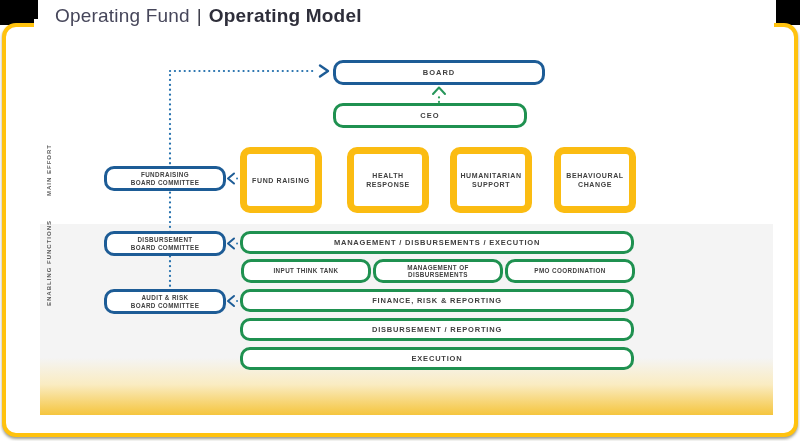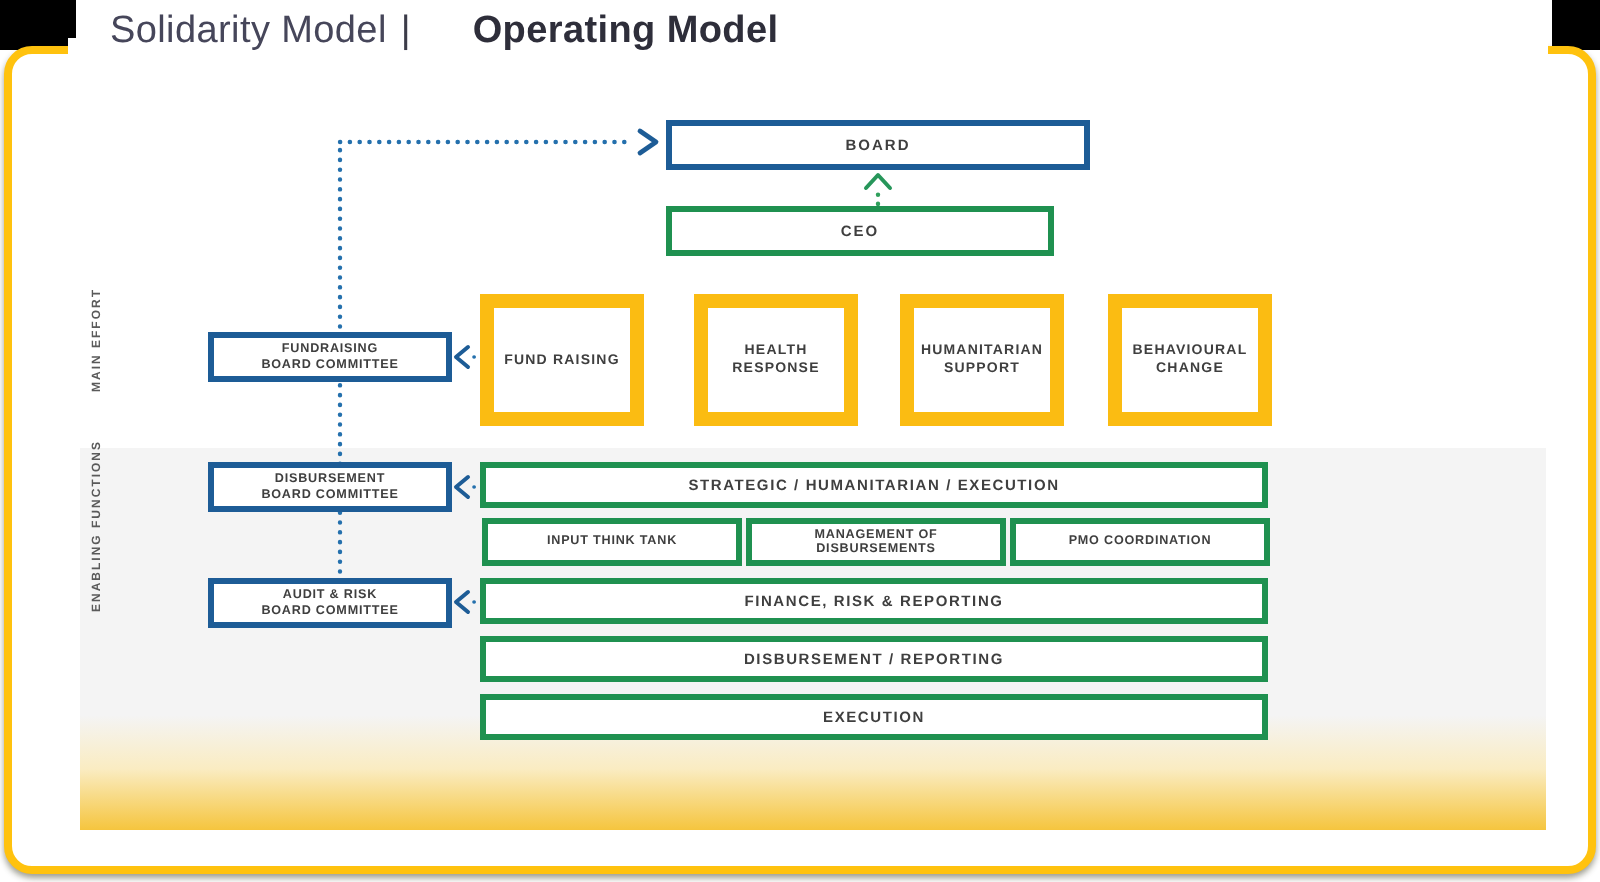--- a/index.html
+++ b/index.html
@@ -13,32 +13,32 @@
     position:absolute;left:2px;top:23px;width:796px;height:414px;
     box-sizing:border-box;border:4px solid #FFC20E;border-radius:14px;
     background:#ffffff;z-index:1;
     box-shadow:0 2px 3px rgba(40,40,10,.45);
   }
   .title-cover{position:absolute;left:34px;top:19px;width:740px;height:13px;background:#fff;z-index:3;}
   .title-bar{position:absolute;left:55px;top:2px;height:28px;z-index:4;
     font-size:19px;line-height:28px;color:#46465a;white-space:nowrap;}
   .title-bar .t-name{font-weight:500;letter-spacing:.2px;}
   .title-bar .t-sep{margin:0 7px;font-weight:400;color:#3c3c49;}
-  .title-bar .t-emph{font-weight:800;color:#2e2e3a;letter-spacing:.2px;margin-left:24px;}
+  .title-bar .t-emph{font-weight:800;color:#2e2e3a;letter-spacing:.2px;}
 
   .band{position:absolute;left:40px;top:224px;width:733px;height:191px;z-index:1;
     background:linear-gradient(180deg,#F4F4F4 0%,#F4F4F4 70%,#FAECC2 84%,#F5C53E 100%);}
 
   .vlabel{position:absolute;width:140px;height:10px;text-align:center;
     font-size:6px;font-weight:bold;letter-spacing:1px;color:#5a5a5a;
     transform:rotate(-90deg);z-index:4;}
 
   .box{position:absolute;box-sizing:border-box;background:#fff;z-index:10;
     display:flex;flex-direction:column;align-items:center;justify-content:center;
-    text-align:center;font-weight:bold;color:#3F3F3F;}
+    text-align:center;font-weight:bold;color:#3F3F3F;border-radius:10px;}
   .box span{display:block;}
   .blue-border{border:3px solid #1D5C96;}
   .green-border{border:3px solid #1F9150;}
   .committee{left:104px;width:122px;height:25px;font-size:6.3px;line-height:7.5px;letter-spacing:.4px;}
   .pillar{border:7px solid #FBBC12;width:82px;height:66px;top:147px;
     font-size:7px;line-height:9px;letter-spacing:.6px;}
   .wide-row{left:240px;width:394px;height:23px;font-size:7.5px;letter-spacing:.8px;}
   .sub-row{top:259px;height:24px;width:130px;font-size:6.3px;line-height:7.5px;letter-spacing:.4px;}
 
   svg.connectors{position:absolute;left:0;top:0;z-index:5;}
@@ -53,21 +53,21 @@
 <body>
 
 <div class="corner-patch" style="left:0;top:0;width:38px;height:25px;"></div>
 <div class="corner-patch" style="left:776px;top:0;width:24px;height:25px;"></div>
 
 <div class="card"></div>
 
 <div class="title-cover"></div>
 
 <div class="title-bar">
-  <span class="t-name">Solidarity Model</span><span class="t-sep">|</span><span class="t-emph">Operating Model</span>
+  <span class="t-name">Operating Fund</span><span class="t-sep">|</span><span class="t-emph">Operating Model</span>
 </div>
 
 <div class="band"></div>
 
 <div class="vlabel" style="left:-19px;top:165px;">MAIN EFFORT</div>
 <div class="vlabel" style="left:-19px;top:258px;">ENABLING FUNCTIONS</div>
 
 <svg class="connectors" width="800" height="441" viewBox="0 0 800 441">
   <path class="dot-blue" d="M170,71 H313"></path>
   <path class="dot-blue" d="M170,75 V302"></path>
@@ -113,21 +113,21 @@
 <div class="box pillar" style="left:450px;">
   <span>HUMANITARIAN</span>
   <span>SUPPORT</span>
 </div>
 <div class="box pillar" style="left:554px;">
   <span>BEHAVIOURAL</span>
   <span>CHANGE</span>
 </div>
 
 <div class="box green-border wide-row" style="top:231px;">
-  <span>STRATEGIC / HUMANITARIAN / EXECUTION</span>
+  <span>MANAGEMENT / DISBURSEMENTS / EXECUTION</span>
 </div>
 
 <div class="box green-border sub-row" style="left:241px;">
   <span>INPUT THINK TANK</span>
   <span></span>
 </div>
 <div class="box green-border sub-row" style="left:373px;">
   <span>MANAGEMENT OF</span>
   <span>DISBURSEMENTS</span>
 </div>

